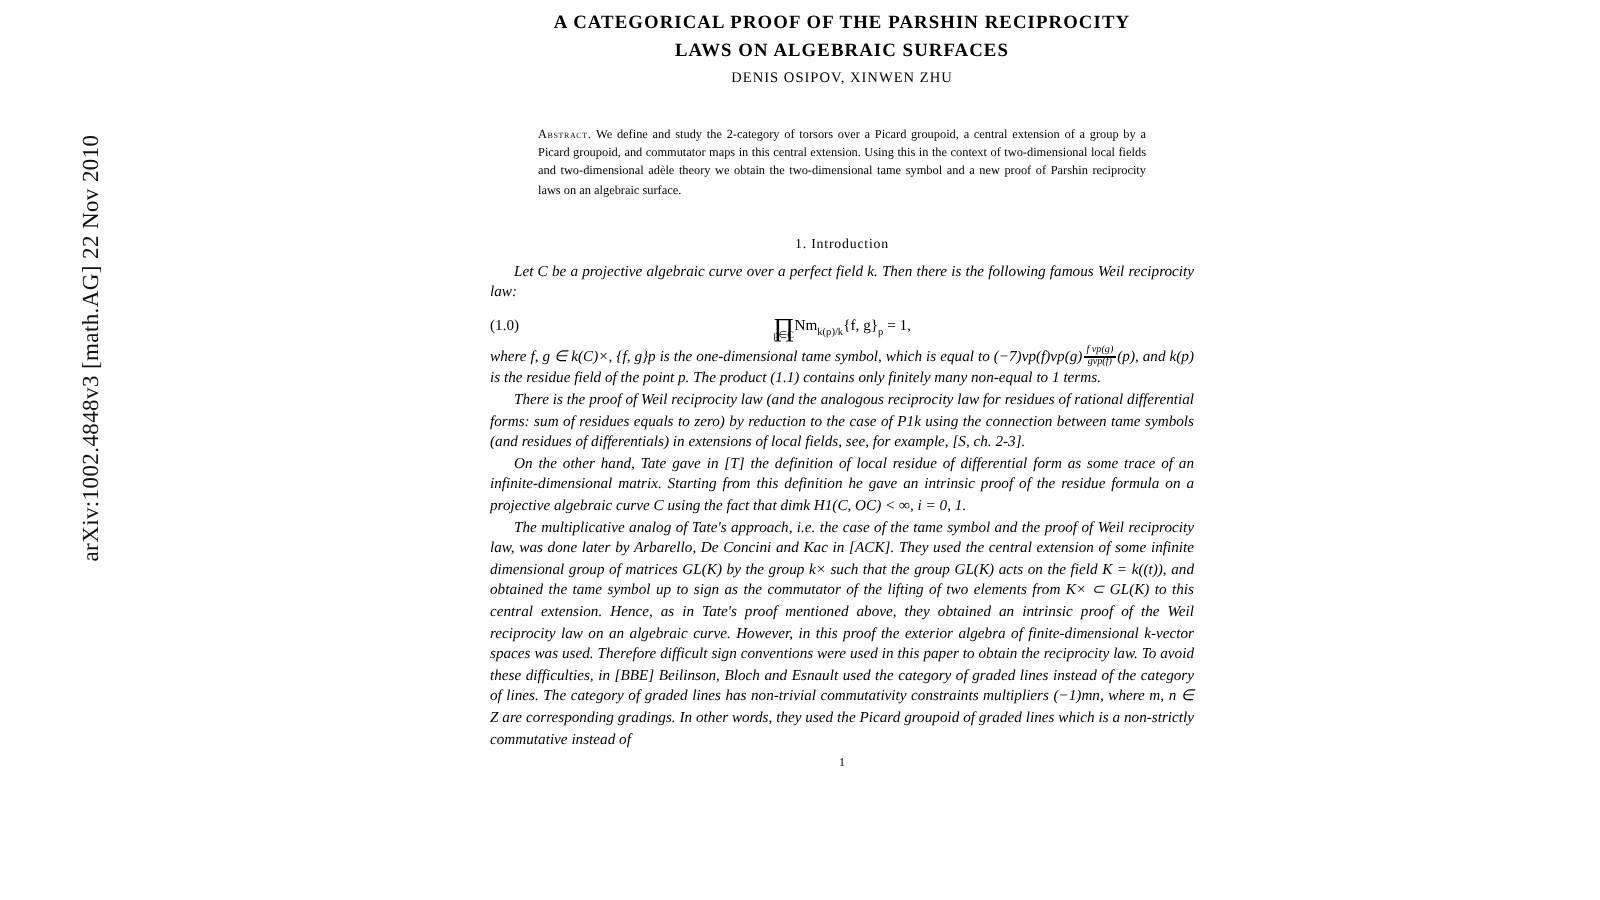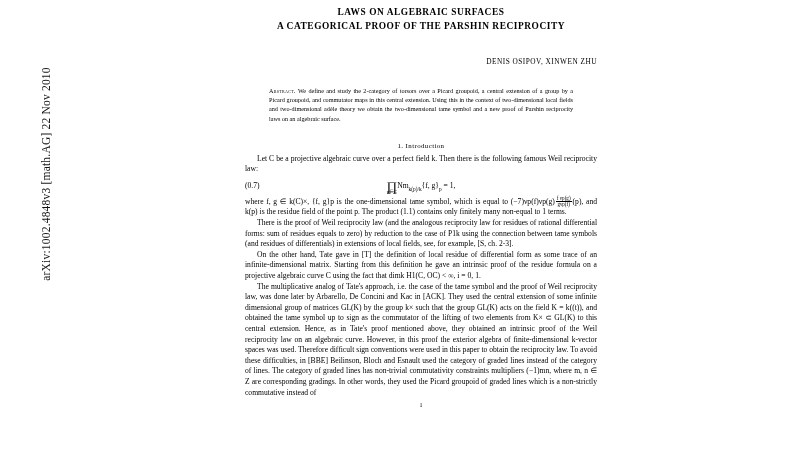--- a/index.html
+++ b/index.html
@@ -43,24 +43,24 @@
   }
   .title {
     text-align: center;
     font-size: 9.4px;
     font-weight: bold;
     letter-spacing: 0.55px;
     line-height: 13.5px;
     margin: 0 18px;
   }
   .authors {
-    text-align: right;
+    text-align: center;
     font-size: 7.3px;
     letter-spacing: 0.5px;
-    margin-top: 24px;
+    margin-top: 1px;
   }
   .abstract {
     margin: 20px 24px 0 24px;
     font-size: 6.2px;
     line-height: 9.2px;
     text-align: justify;
   }
   .abstract .lead {
     font-variant: small-caps;
     letter-spacing: 0.3px;
@@ -75,20 +75,21 @@
   .body-text {
     font-size: 7.6px;
     line-height: 10.6px;
     text-align: justify;
     margin: 0;
   }
   .para {
     margin-top: 0;
     margin-bottom: 0;
     text-indent: 12px;
+    font-style: italic;
   }
   .para.noindent { text-indent: 0; }
   .eqline {
     display: flex;
     align-items: center;
     margin: 6px 0 4px 0;
     font-size: 7.6px;
   }
   .eqnum {
     width: 40px;
@@ -138,38 +139,38 @@
 </head>
 <body>
 
 <div id="page">
 
   <div id="arxiv-stamp">arXiv:1002.4848v3  [math.AG]  22 Nov 2010</div>
 
   <div id="content">
 
     <div class="title">
+      <div>A CATEGORICAL PROOF OF THE PARSHIN RECIPROCITY</div>
       <div>LAWS ON ALGEBRAIC SURFACES</div>
-      <div>A CATEGORICAL PROOF OF THE PARSHIN RECIPROCITY</div>
     </div>
 
     <div class="authors">DENIS OSIPOV, XINWEN ZHU</div>
 
     <div class="abstract">
       <span class="lead">Abstract.</span><span> We define and study the 2-category of torsors over a Picard groupoid, a central extension of a group by a Picard groupoid, and commutator maps in this central extension. Using this in the context of two-dimensional local fields and two-dimensional adèle theory we obtain the two-dimensional tame symbol and a new proof of Parshin reciprocity laws on an algebraic surface.</span>
     </div>
 
     <div class="section-head">1. Introduction</div>
 
     <div class="body-text">
 
       <p class="para">Let C be a projective algebraic curve over a perfect field k. Then there is the following famous Weil reciprocity law:</p>
 
       <div class="eqline">
-        <div class="eqnum">(0.7)</div>
+        <div class="eqnum">(1.0)</div>
         <div class="eqbody">
           <span class="bigprod">
             <span>∏</span>
             <span class="lim">p∈C</span>
           </span><span>Nm</span><sub>k(p)/k</sub><span>{f, g}</span><sub>p</sub>
           <span>= 1,</span>
         </div>
       </div>
 
       <p class="para noindent"><span>where f, g ∈ k(C)×, {f, g}p is the one-dimensional tame symbol, which is equal to (−7)νp(f)νp(g)</span><span class="frac"><span class="num">f νp(g)</span><span class="den">gνp(f)</span></span><span>(p), and k(p) is the residue field of the point p. The product (1.1) contains only finitely many non-equal to 1 terms.</span></p>

